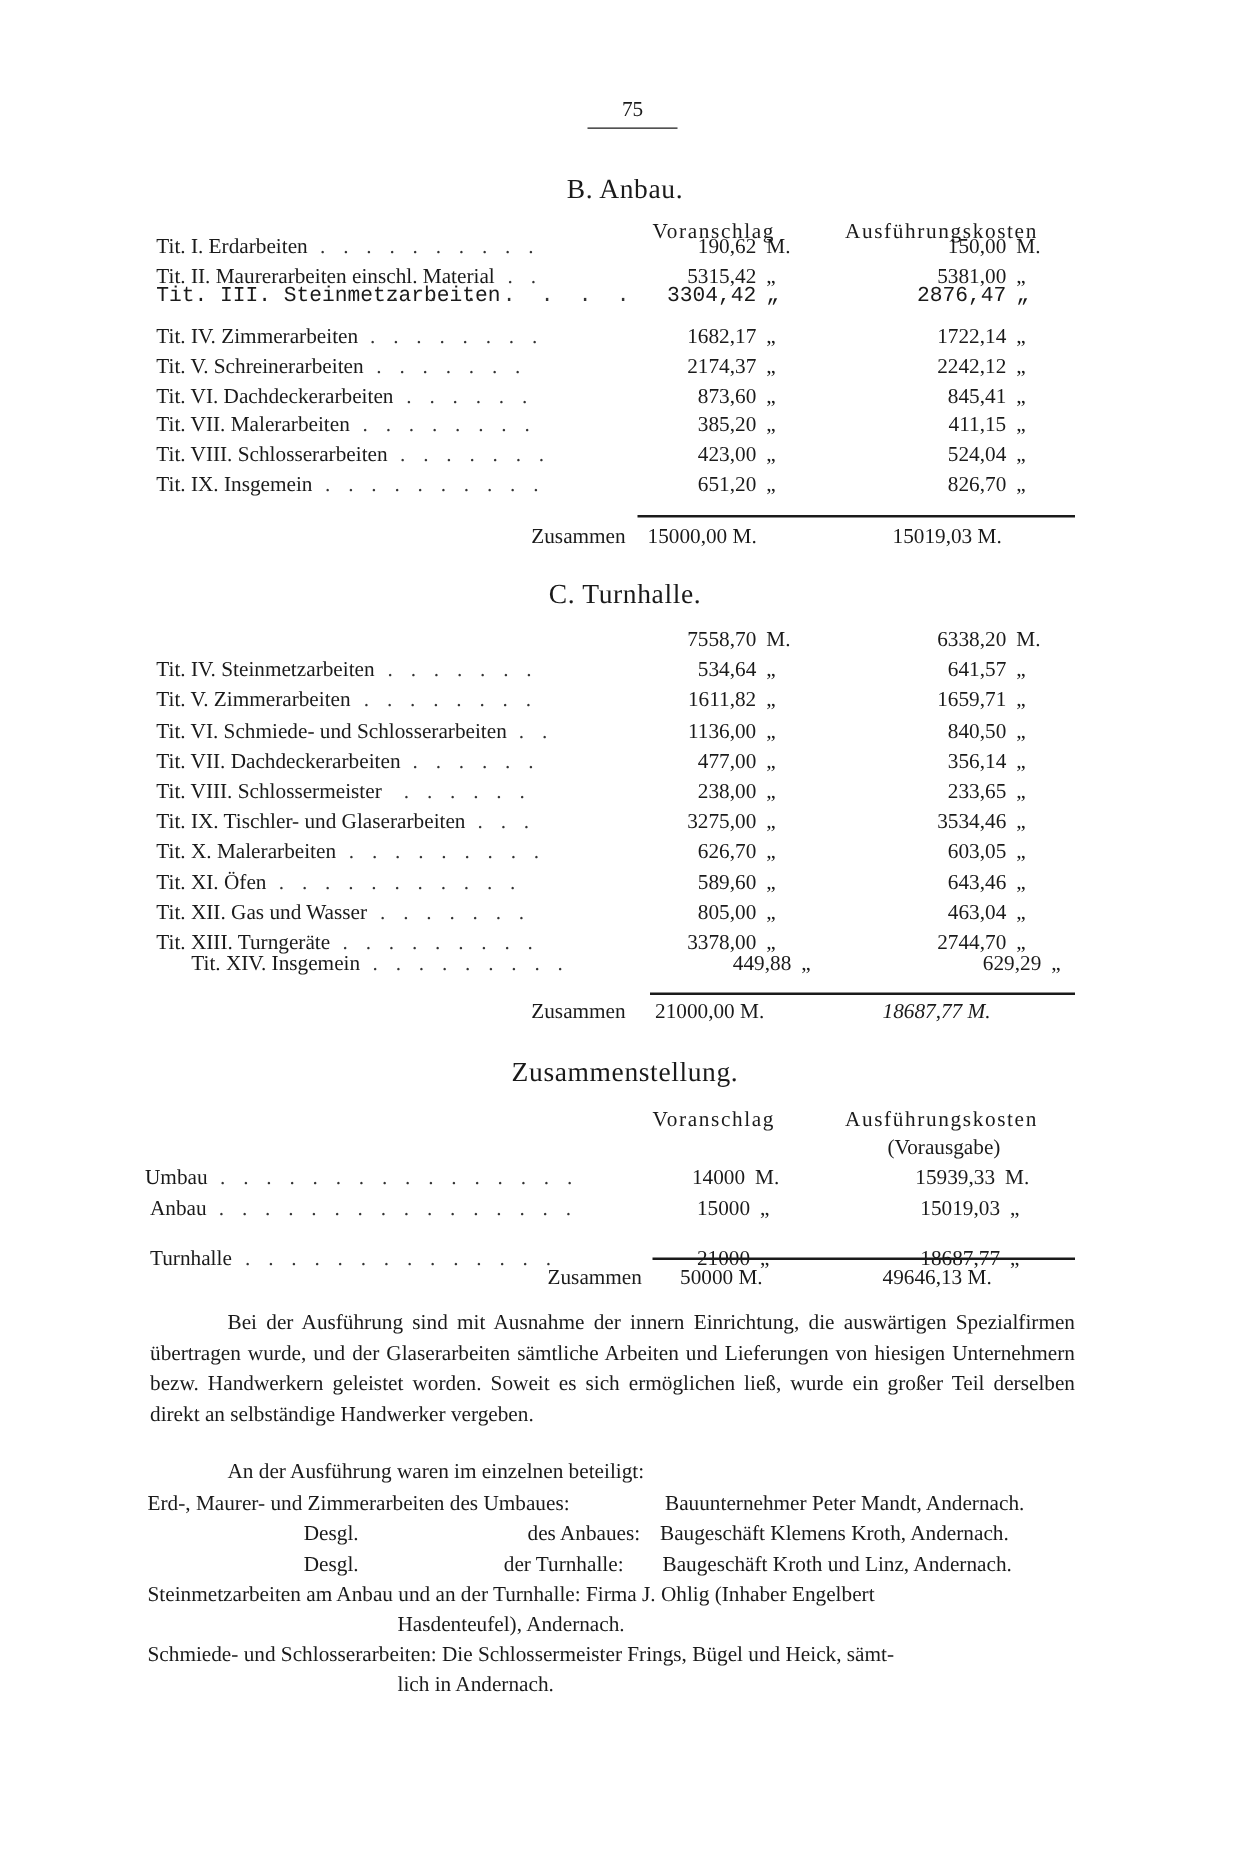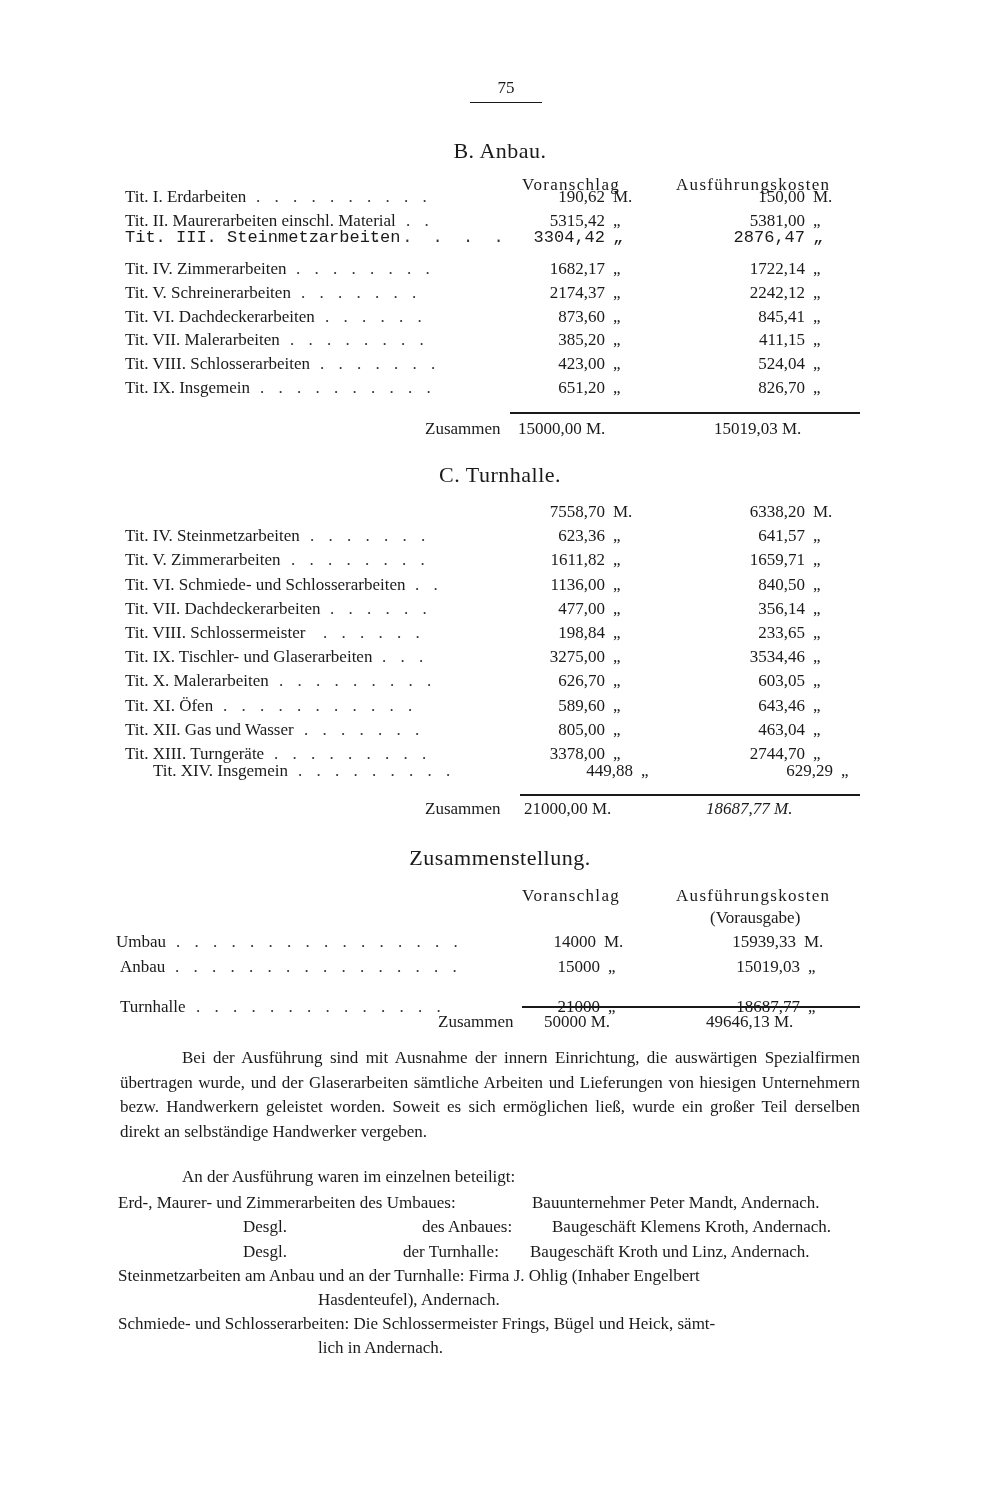--- a/index.html
+++ b/index.html
@@ -134,21 +134,21 @@
     <div class="row" style="top: 502px;">
       <span class="dots" style="left: 325px;"></span>
       <span class="v1">7558,70</span>
       <span class="u1">M.</span>
       <span class="v2">6338,20</span>
       <span class="u2">M.</span>
     </div>
     <div class="row" style="top: 526.2px;">
       <span class="label">Tit. IV. Steinmetzarbeiten</span>
       <span class="dots" style="left: 185px;">. . . . . . .</span>
-      <span class="v1">623,36</span>
+      <span class="v1">534,64</span>
       <span class="u1">„</span>
       <span class="v2">641,57</span>
       <span class="u2">„</span>
     </div>
     <div class="row" style="top: 550.4px;">
       <span class="label">Tit. V. Zimmerarbeiten</span>
       <span class="dots" style="left: 166px;">. . . . . . . .</span>
       <span class="v1">1611,82</span>
       <span class="u1">„</span>
       <span class="v2">1659,71</span>
@@ -166,21 +166,21 @@
       <span class="label">Tit. VII. Dachdeckerarbeiten</span>
       <span class="dots" style="left: 205px;">. . . . . .</span>
       <span class="v1">477,00</span>
       <span class="u1">„</span>
       <span class="v2">356,14</span>
       <span class="u2">„</span>
     </div>
     <div class="row" style="top: 623px;">
       <span class="label">Tit. VIII. Schlossermeister</span>
       <span class="dots" style="left: 198px;">. . . . . .</span>
-      <span class="v1">198,84</span>
+      <span class="v1">238,00</span>
       <span class="u1">„</span>
       <span class="v2">233,65</span>
       <span class="u2">„</span>
     </div>
     <div class="row" style="top: 647.2px;">
       <span class="label">Tit. IX. Tischler- und Glaserarbeiten</span>
       <span class="dots" style="left: 257px;">. . .</span>
       <span class="v1">3275,00</span>
       <span class="u1">„</span>
       <span class="v2">3534,46</span>
@@ -267,20 +267,20 @@
 <div class="total" style="left:544px; top:1012px;">50000 M.</div>
 <div class="total" style="left:706px; top:1012px;">49646,13 M.</div>
 
 <div class="para" style="top:1046px;"><span class="indent"></span><span>Bei der Ausführung sind mit Ausnahme der innern Einrichtung, die auswärtigen Spezialfirmen übertragen wurde, und der Glaserarbeiten sämtliche Arbeiten und Lieferungen von hiesigen Unternehmern bezw. Handwerkern geleistet worden. Soweit es sich ermöglichen ließ, wurde ein großer Teil derselben direkt an selbständige Handwerker vergeben.</span></div>
 <div class="line" style="left:182px; top:1167px;">An der Ausführung waren im einzelnen beteiligt:</div>
 
 <div class="line" style="left:118px; top:1193px;">Erd-, Maurer- und Zimmerarbeiten des Umbaues:</div>
 <div class="line" style="left:532px; top:1193px;">Bauunternehmer Peter Mandt, Andernach.</div>
 <div class="line" style="left:243px; top:1217px;">Desgl.</div>
 <div class="line" style="left:422px; top:1217px;">des Anbaues:</div>
-<div class="line" style="left:552px; top:1217px;">Baugeschäft Klemens Kroth, Andernach.</div>
+<div class="line" style="left:528px; top:1217px;">Baugeschäft Klemens Kroth, Andernach.</div>
 <div class="line" style="left:243px; top:1242px;">Desgl.</div>
 <div class="line" style="left:403px; top:1242px;">der Turnhalle:</div>
 <div class="line" style="left:530px; top:1242px;">Baugeschäft Kroth und Linz, Andernach.</div>
 <div class="line" style="left:118px; top:1266px;">Steinmetzarbeiten am Anbau und an der Turnhalle: Firma J. Ohlig (Inhaber Engelbert</div>
 <div class="line" style="left:318px; top:1290px;">Hasdenteufel), Andernach.</div>
 <div class="line" style="left:118px; top:1314px;">Schmiede- und Schlosserarbeiten: Die Schlossermeister Frings, Bügel und Heick, sämt-</div>
 <div class="line" style="left:318px; top:1338px;">lich in Andernach.</div>
 
 </body></html>

